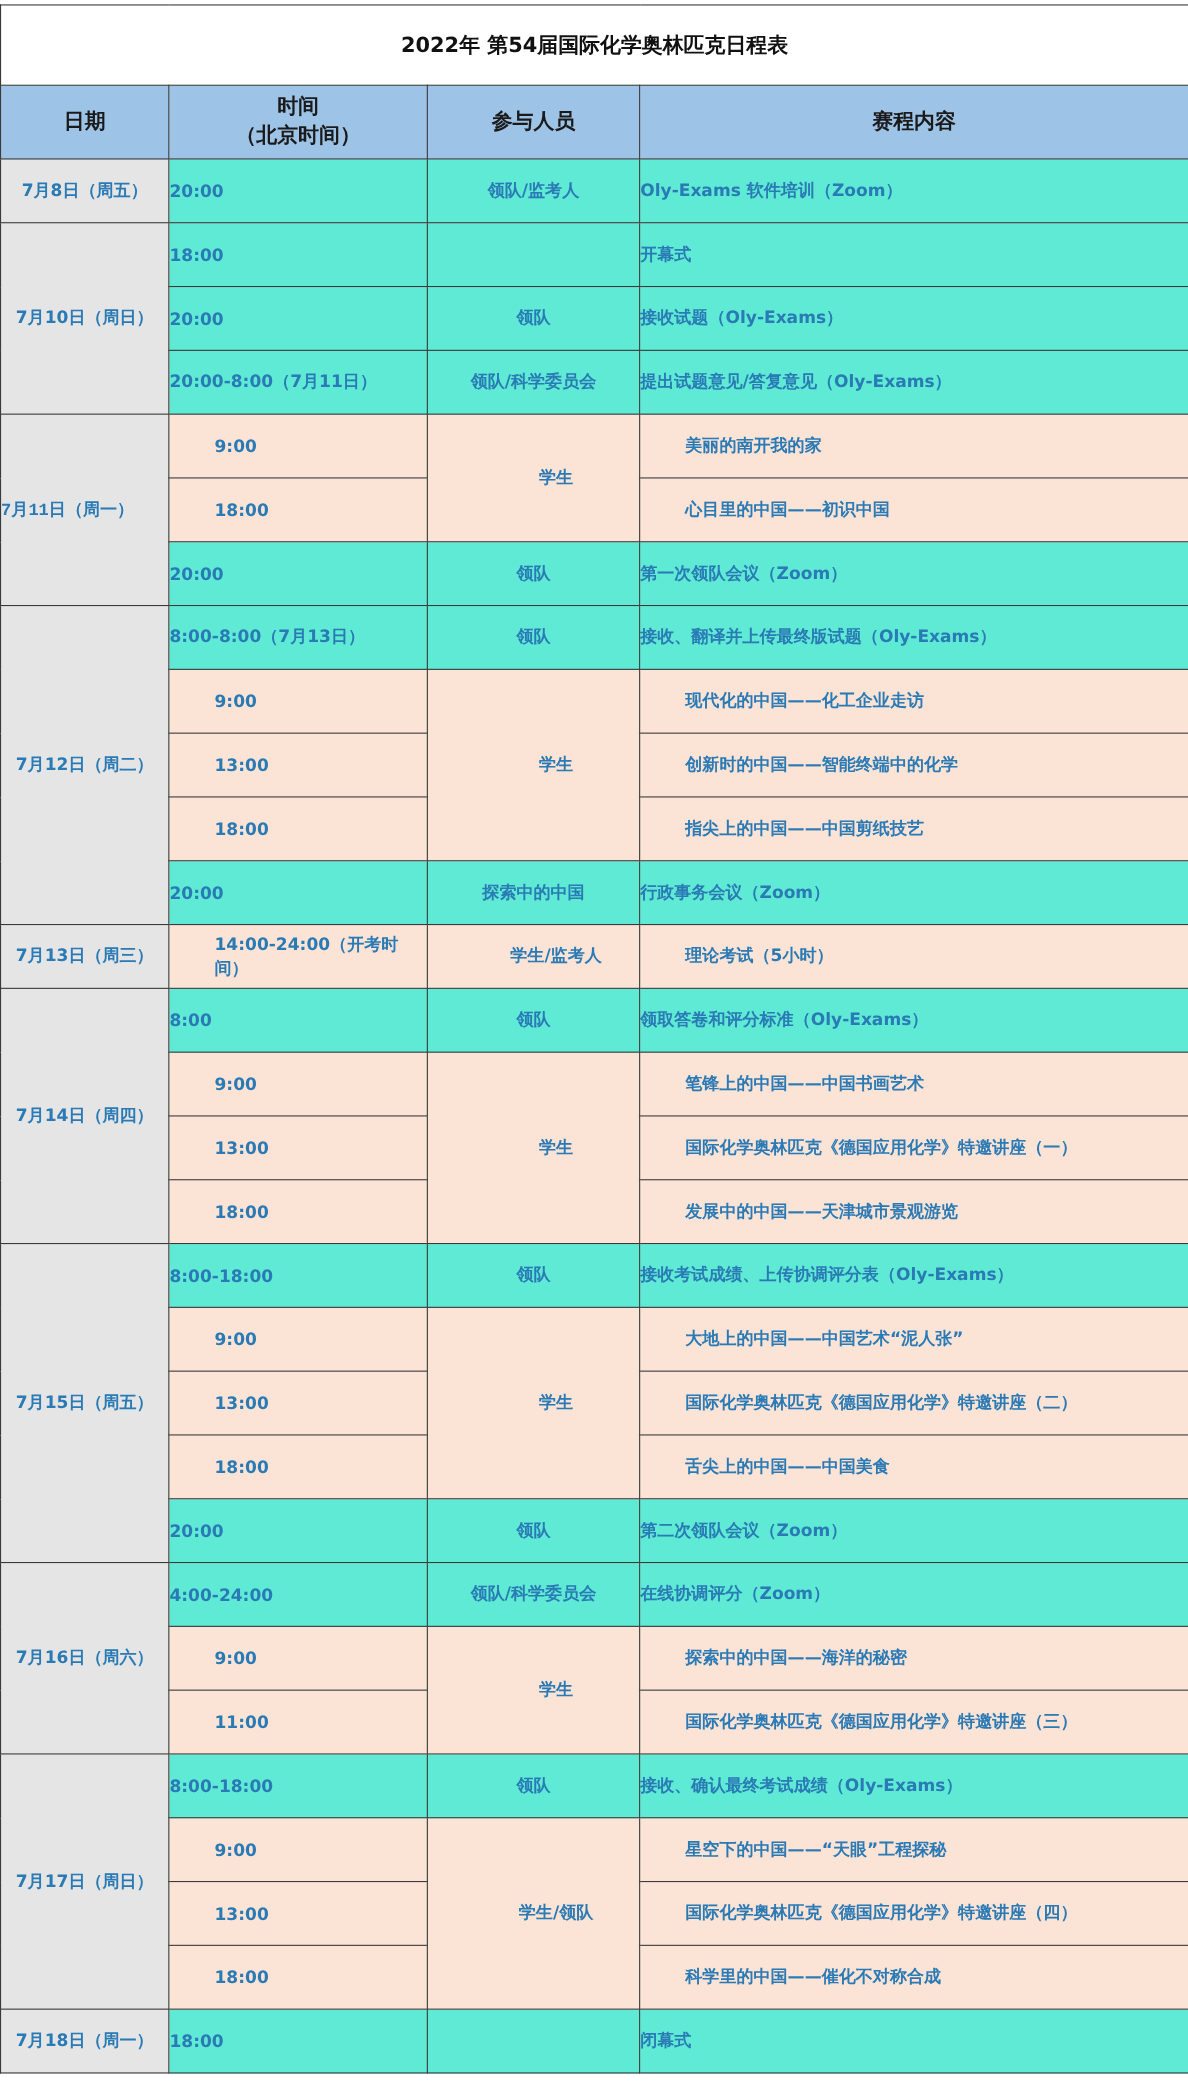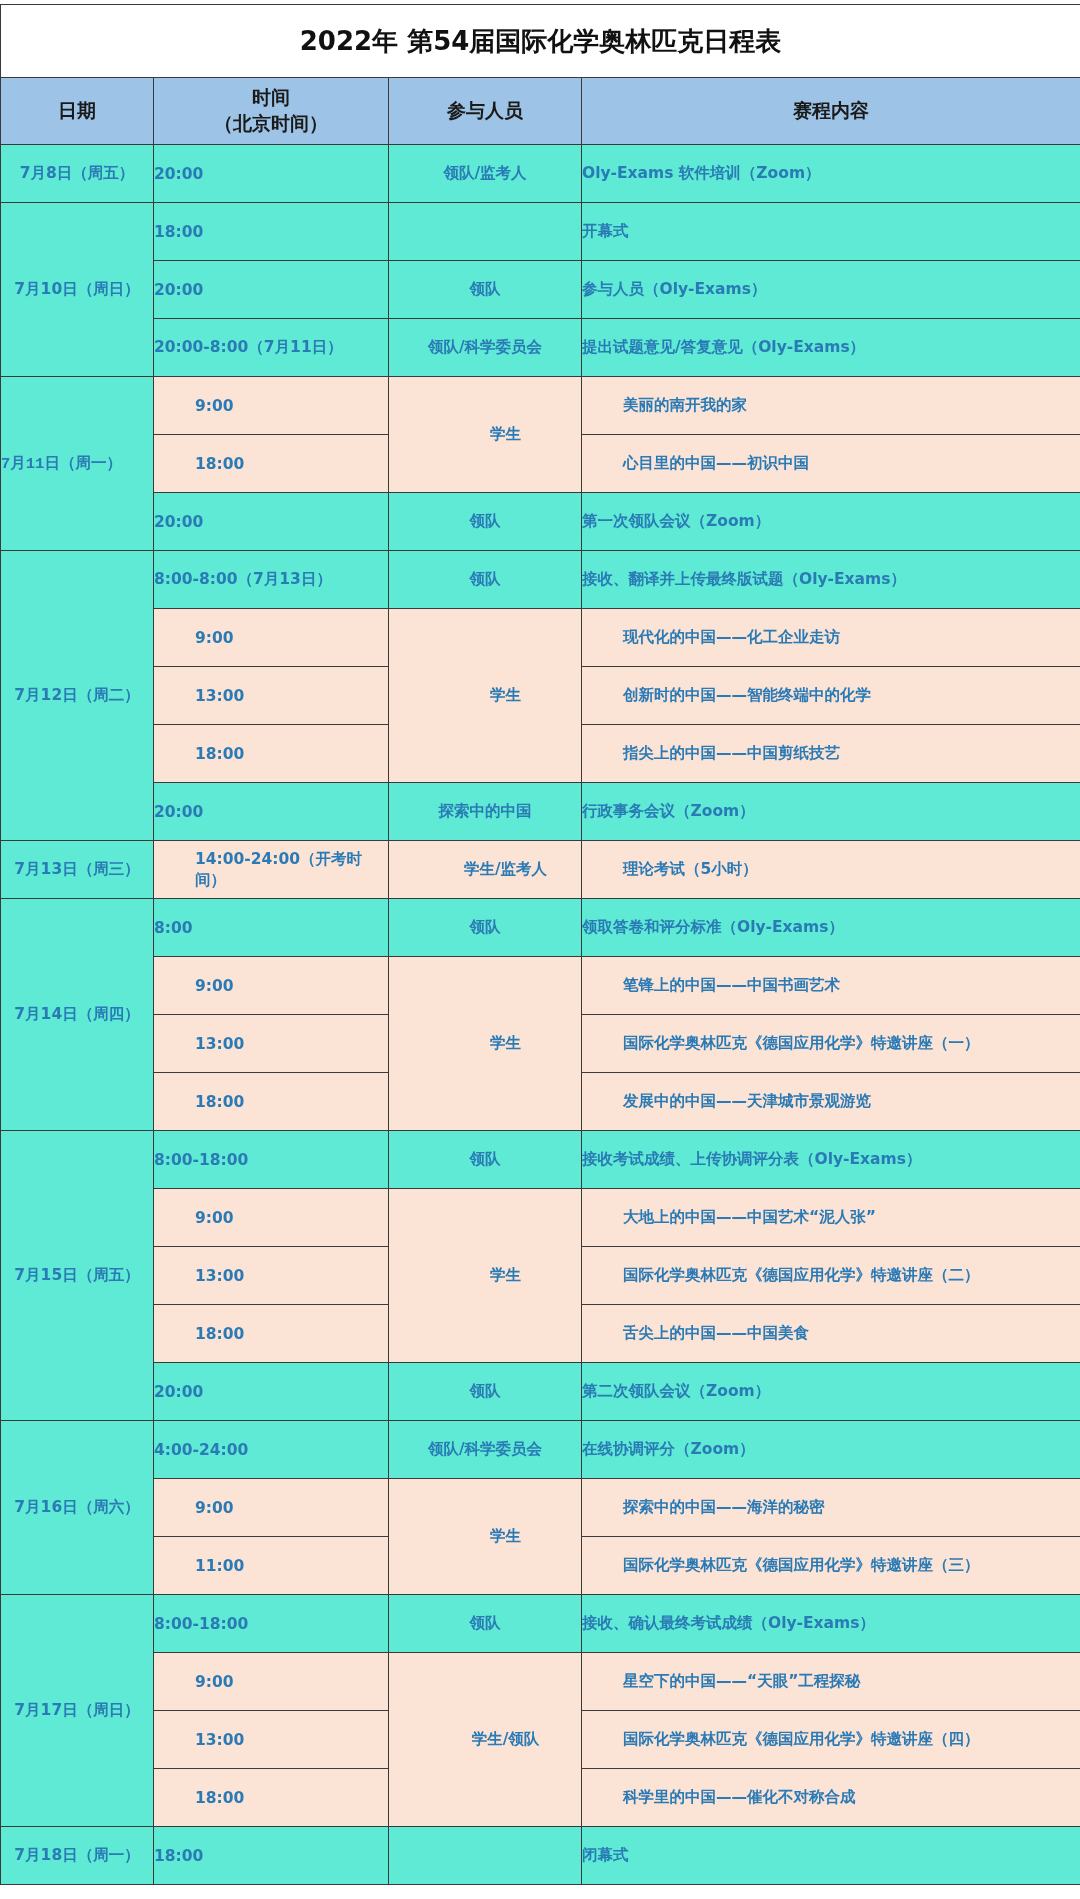--- a/index.html
+++ b/index.html
@@ -1,23 +1,23 @@
 <!DOCTYPE html>
 <html><head>
 <meta charset="utf-8">
 <style>
   html, body { margin:0; padding:0; background:#fff; }
   body { width:1080px; height:1899px; overflow:hidden; font-family:"DejaVu Sans","Liberation Sans",sans-serif; }
   table { border-collapse:collapse; width:1080px; table-layout:fixed; margin-top:4px; }
   td, th { border:1.5px solid #3a3a3a; padding:0; }
   col.c1 { width:153px; } col.c2 { width:235px; } col.c3 { width:193px; } col.c4 { width:499px; }
-  .title { height:72px; text-align:center; font-size:26px; font-weight:bold; color:#111; background:#fff; }
+  .title { height:72px; text-align:center; font-size:19px; font-weight:bold; color:#111; background:#fff; }
   .hdr th { height:66px; background:#9dc3e6; color:#1a1a1a; font-size:19px; font-weight:bold; text-align:center; line-height:1.35; }
   tr.r td { height:57px; color:#2a7ab5; font-size:15.5px; font-weight:bold; }
-  td.date { text-align:center; background:#5eead4; white-space:nowrap;margin-left:20px; }
+  td.date { text-align:center; background:#e5e5e5; white-space:nowrap;margin-left:20px; }
   td.time { text-align:left; }
   td.who { text-align:center; }
   td.evt { text-align:left; white-space:nowrap;margin-left:26px; }
   .hl { background:#fbe3d6;padding-left:41px; }
   .wt { background:#5eead4; }
 </style>
 </head>
 <body>
 
 <table>
@@ -47,21 +47,21 @@
 
   <tr class="r">
     <td class="date" rowspan="3">7月10日（周日）</td>
     <td class="time wt">18:00</td>
     <td class="who wt"></td>
     <td class="evt wt">开幕式</td>
   </tr>
   <tr class="r">
     <td class="time wt">20:00</td>
     <td class="who wt">领队</td>
-    <td class="evt wt">参与人员（Oly-Exams）</td>
+    <td class="evt wt">接收试题（Oly-Exams）</td>
   </tr>
   <tr class="r">
     <td class="time wt">20:00-8:00（7月11日）</td>
     <td class="who wt">领队/科学委员会</td>
     <td class="evt wt">提出试题意见/答复意见（Oly-Exams）</td>
   </tr>
 
   <tr class="r">
     <td class="date" rowspan="3" style="text-align:left;padding-left:0;font-family:Liberation Mono, monospace;">7月11日（周一）</td>
     <td class="time hl">9:00</td>

